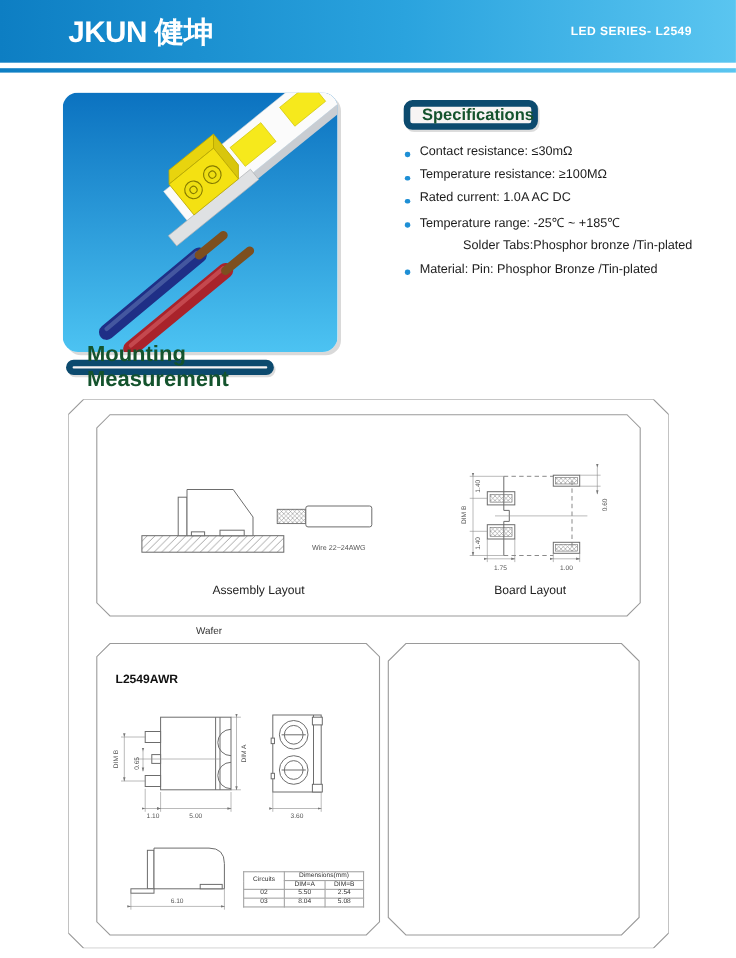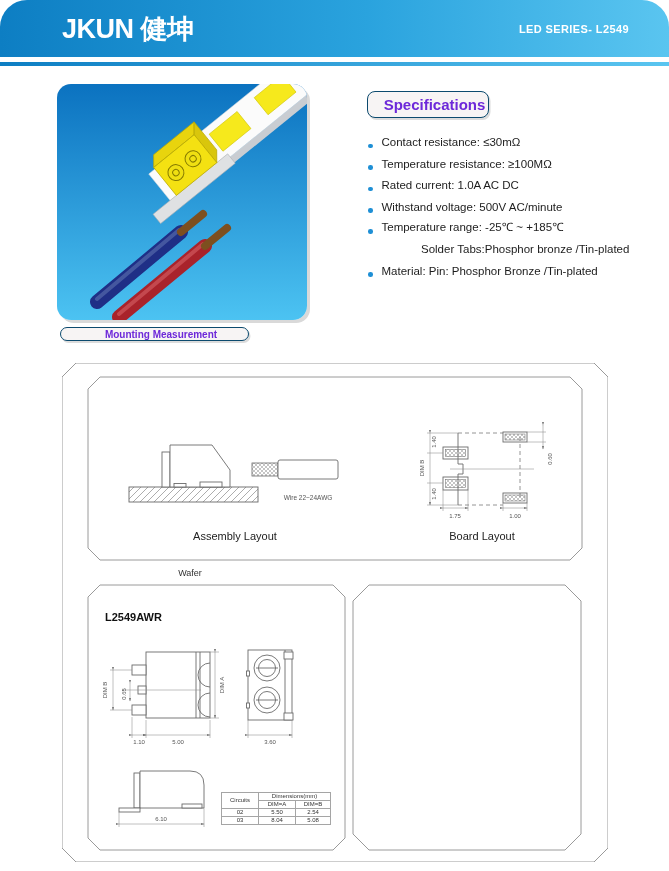--- a/index.html
+++ b/index.html
@@ -1,42 +1,42 @@
 <!DOCTYPE html>
 <html><head>
 <meta charset="utf-8">
 <style>
   html,body{margin:0;padding:0;background:#fff;font-family:"Liberation Sans",sans-serif;}
-  .page{position:relative;width:669px;height:871px;background:#fff;overflow:hidden;border-radius:27px;}
+  .page{position:relative;width:669px;height:871px;background:#fff;overflow:hidden;}
 
   
   .header{position:absolute;left:0;top:0;width:669px;height:57px;
     background:linear-gradient(90deg,#0d7ec3 0%,#2aa3de 55%,#5ac5f0 100%);
     display:flex;align-items:center;justify-content:space-between;
     padding:0 40px 0 62px;box-sizing:border-box;}
   .brand{color:#fff;font-size:27px;font-weight:800;letter-spacing:-.5px;}
   .series{color:#fff;font-size:11px;font-weight:700;letter-spacing:.4px;}
   .divider{position:absolute;left:0;top:62px;width:669px;height:4px;
     background:linear-gradient(90deg,#0d7ec3,#5ac5f0);}
 
   
   .product{position:absolute;left:57px;top:84px;width:250px;height:236px;
     border-radius:14px;overflow:hidden;
     box-shadow:3px 3px 0 #d9d9d9;}
 
   
-  .pill{position:absolute;background:#f7f4f4;border:1px solid #0c4a6e;border-radius:8px;
-    box-shadow:1.5px 2px 0 #dcdcdc;color:#6d28d9;font-weight:700;
+  .pill{position:absolute;background:#f7f4f4;border:6px solid #0c4a6e;border-radius:8px;
+    box-shadow:1.5px 2px 0 #dcdcdc;color:#14532d;font-weight:700;
     display:flex;align-items:center;justify-content:center;box-sizing:border-box;padding-left:13px;}
   .pill.specs{left:367px;top:91px;width:122px;height:27px;font-size:15px;}
-  .pill.mounting{left:60px;top:327px;width:189px;height:14px;font-size:10px;}
+  .pill.mounting{left:60px;top:327px;width:189px;height:14px;font-size:20px;}
 
   
   .specs-list{position:absolute;left:368px;top:127px;width:296px;}
-  .spec-row{display:flex;align-items:flex-end;height:21.4px;font-size:11.5px;color:#1c1c1c;}
+  .spec-row{display:flex;align-items:center;height:21.4px;font-size:11.5px;color:#1c1c1c;}
   .spec-row .dot{width:4.5px;height:4.5px;border-radius:50%;background:#1e8fd5;
     margin:5.5px 9px 0 0;flex:0 0 auto;}
   .spec-row.indent{padding-left:53px;}
 
   
   .mounting-svg{position:absolute;left:62px;top:363px;}
   svg text{font-family:"Liberation Sans",sans-serif;}
   .box{stroke:#9a9a9a;stroke-width:1;fill:#fff;}
   .ln{stroke:#6b6b6b;stroke-width:0.9;fill:#fff;}
   .lnf{stroke:#6b6b6b;stroke-width:0.9;fill:none;}
@@ -114,24 +114,20 @@
     <div class="spec-row">
         <span class="dot"></span>
         <span>Temperature resistance: ≥100MΩ</span>
       </div>
     <div class="spec-row">
         <span class="dot"></span>
         <span>Rated current: 1.0A AC DC</span>
       </div>
     <div class="spec-row">
         <span class="dot"></span>
-        <span>Withstand voltage: 500V AC/minute</span>
-      </div>
-    <div class="spec-row">
-        <span class="dot"></span>
         <span>Temperature range: -25℃ ~ +185℃</span>
       </div>
     <div class="spec-row indent">
         <span>Solder Tabs:Phosphor bronze /Tin-plated</span>
       </div>
     <div class="spec-row">
         <span class="dot"></span>
         <span>Material: Pin: Phosphor Bronze /Tin-plated</span>
       </div>
   </div>

